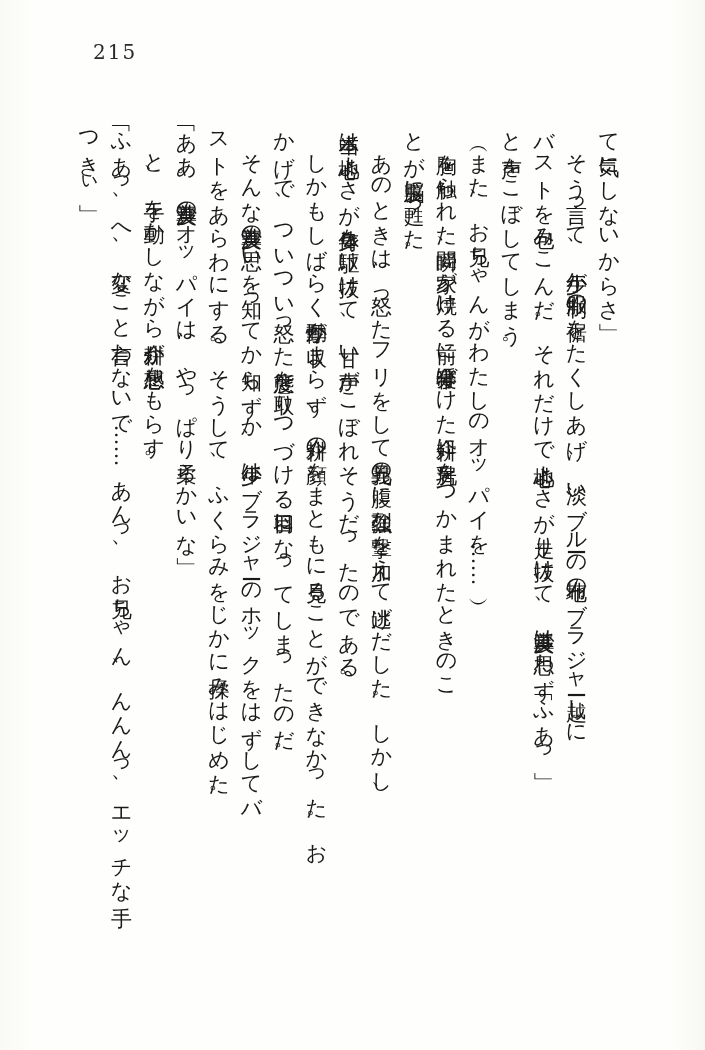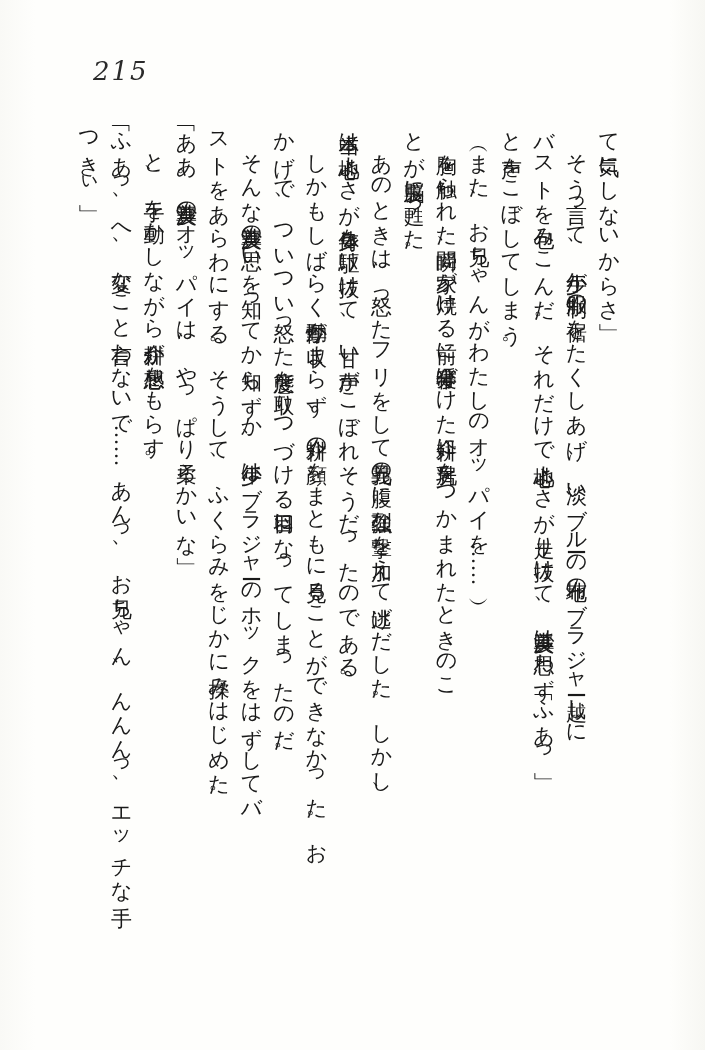--- a/index.html
+++ b/index.html
@@ -15,24 +15,23 @@
     color: #191919;
     font-family: "DejaVu Serif", "Liberation Serif", serif;
   }
   .page {
     position: absolute;
     inset: 0;
     background: linear-gradient(90deg, #f9f9f6 0%, #fefefc 5%, #fefefc 95%, #f7f7f3 100%);
   }
   .pagenum {
     position: absolute;
-    top: 56px;
+    top: 40px;
     left: 93px;
-    font-size: 26px;
-    font-style: italic;
+    font-size: 20px;
     letter-spacing: 2px;
     color: #2a2a2a;
   }
   .text-block {
     position: absolute;
     top: 118px;
     right: 80px;
     height: 832px;
     writing-mode: vertical-rl;
     -webkit-writing-mode: vertical-rl;

